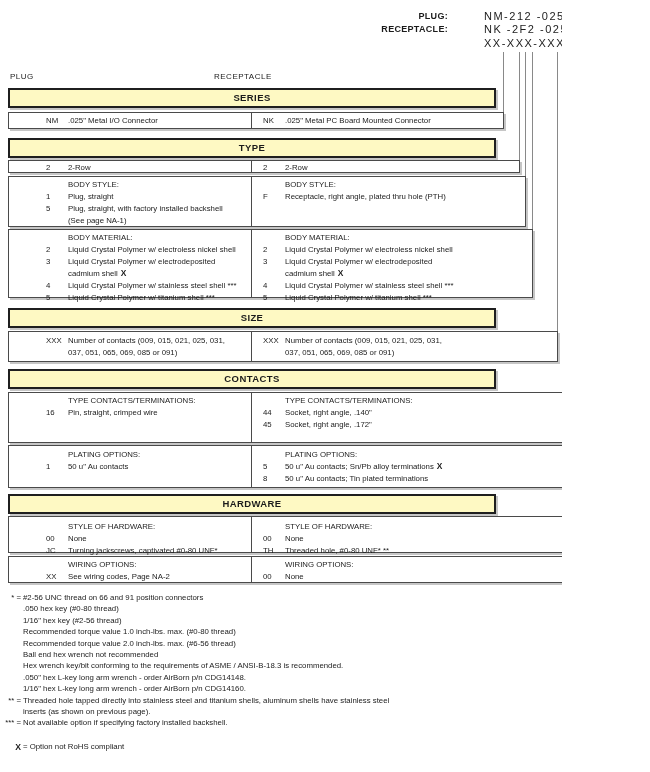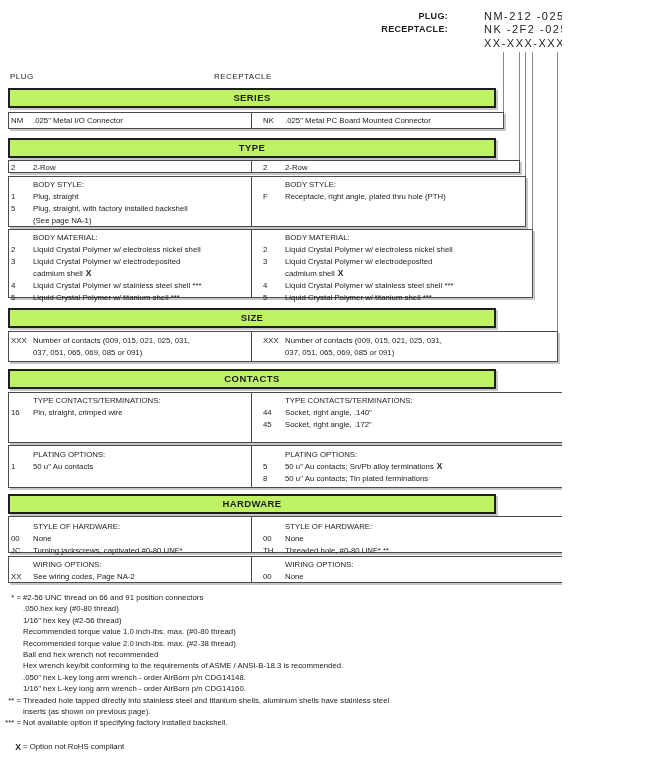--- a/index.html
+++ b/index.html
@@ -7,28 +7,28 @@
         font-family:"Liberation Sans",sans-serif;color:#1b1b1b;font-size:7.8px;line-height:12px;}
   
   .pn-label{position:absolute;left:310px;width:138px;text-align:right;font-weight:bold;
             font-size:9px;letter-spacing:.3px;white-space:nowrap;}
   .pn-value{position:absolute;left:484px;font-size:11px;letter-spacing:1.5px;white-space:nowrap;}
   .col-label{position:absolute;font-size:8px;letter-spacing:.5px;}
   
   .vline{position:absolute;top:52px;width:1px;background:#898989;}
   
   .hdr-box{position:absolute;left:8px;width:488px;height:20px;box-sizing:border-box;
-           border:2px solid #1f1f1f;background:#bef264;box-shadow:2px 2px 0 #c6c6c6;
+           border:2px solid #1f1f1f;background:#fef9c3;box-shadow:2px 2px 0 #c6c6c6;
            text-align:center;font-weight:bold;font-size:9.5px;line-height:16px;letter-spacing:.4px;}
   
   .row-box{position:absolute;left:8px;box-sizing:border-box;border:1px solid #4a4a4a;
            background:#fff;box-shadow:2px 2px 0 #c6c6c6;}
   .divider{position:absolute;left:242px;top:0;bottom:0;width:1px;background:#4a4a4a;}
   .col{position:absolute;}
-  .col.l{left:1px;width:238px;}
+  .col.l{left:1px;width:238px;padding-left:35px;}
   .col.r{left:253px;right:3px;}
   .opt{display:flex;}
   .opt .code{flex:0 0 22px;padding-left:1px;white-space:nowrap;}
   .opt .desc{flex:1;white-space:nowrap;}
   .xb{font-weight:bold;margin-left:3px;font-size:8.4px;line-height:11px;}
   
   .fn-wrap{position:absolute;left:8px;top:592px;width:636px;font-size:7.8px;line-height:11.4px;}
   .fn{position:relative;padding-left:15px;white-space:nowrap;}
   .fn .m{position:absolute;left:-12px;width:25px;text-align:right;white-space:nowrap;}
   .rohs{position:absolute;left:8px;top:741px;padding-left:15px;font-size:7.8px;}
@@ -317,21 +317,21 @@
         <span class="desc">None</span>
       </div>
     </div>
   </div>
 
   <div class="fn-wrap">
     <div class="fn"><span class="m">* =</span><span>#2-56 UNC thread on 66 and 91 position connectors</span></div>
     <div class="fn"><span class="m"></span><span>.050 hex key (#0-80 thread)</span></div>
     <div class="fn"><span class="m"></span><span>1/16" hex key (#2-56 thread)</span></div>
     <div class="fn"><span class="m"></span><span>Recommended torque value 1.0 inch-lbs. max. (#0-80 thread)</span></div>
-    <div class="fn"><span class="m"></span><span>Recommended torque value 2.0 inch-lbs. max. (#2-38 thread)</span></div>
+    <div class="fn"><span class="m"></span><span>Recommended torque value 2.0 inch-lbs. max. (#6-56 thread)</span></div>
     <div class="fn"><span class="m"></span><span>Ball end hex wrench not recommended</span></div>
     <div class="fn"><span class="m"></span><span>Hex wrench key/bit conforming to the requirements of ASME / ANSI-B-18.3 is recommended.</span></div>
     <div class="fn"><span class="m"></span><span>.050" hex L-key long arm wrench - order AirBorn p/n CDG14148.</span></div>
     <div class="fn"><span class="m"></span><span>1/16" hex L-key long arm wrench - order AirBorn p/n CDG14160.</span></div>
     <div class="fn"><span class="m">** =</span><span>Threaded hole tapped directly into stainless steel and titanium shells, aluminum shells have stainless steel</span></div>
     <div class="fn"><span class="m"></span><span>inserts (as shown on previous page).</span></div>
     <div class="fn"><span class="m">*** =</span><span>Not available option if specifying factory installed backshell.</span></div>
   </div>
 
   <div class="rohs">

